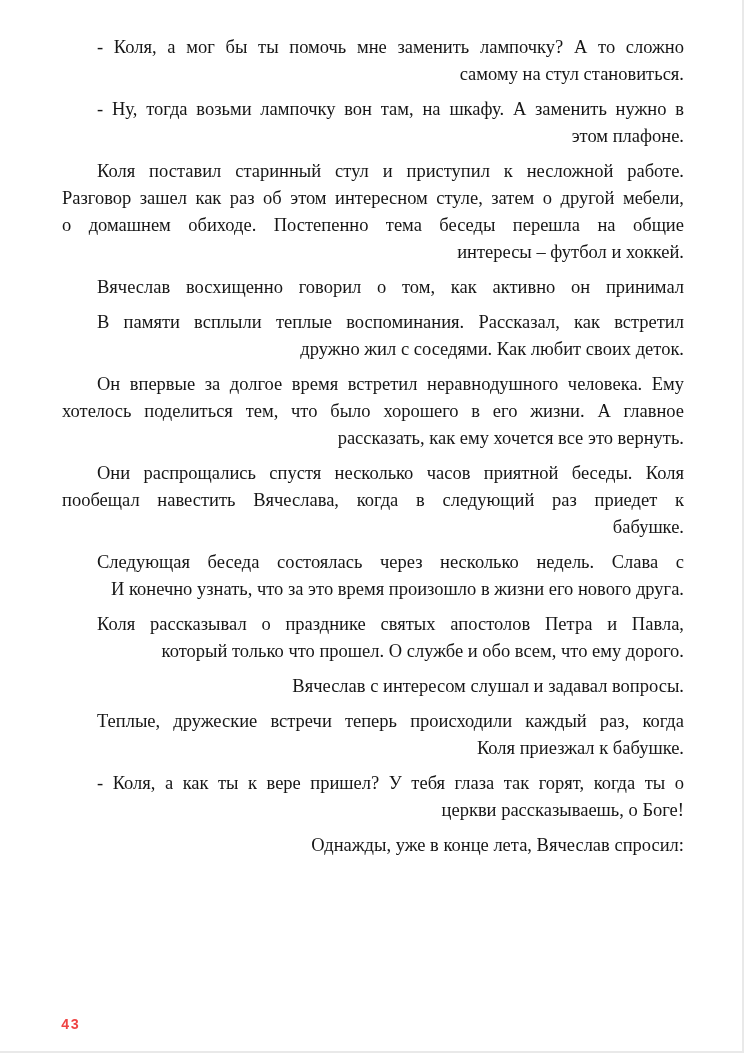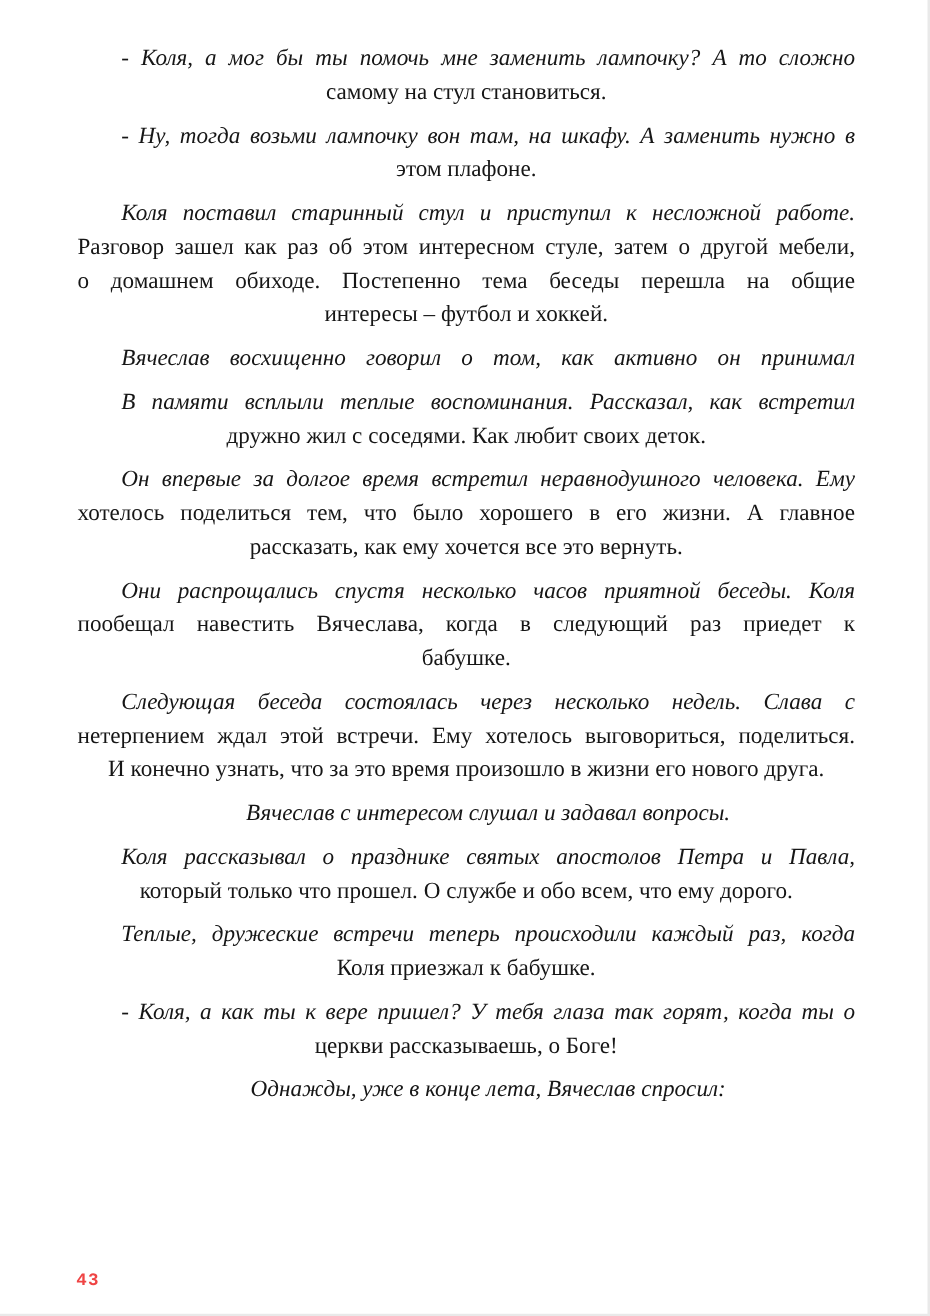--- a/index.html
+++ b/index.html
@@ -22,30 +22,29 @@
     left: 62px;
     right: 60px;
     top: 34px;
     font-size: 18.5px;
     line-height: 27px;
   }
   .para {
     margin: 0 0 8px 0;
   }
   .line {
-    text-align: center;
+    text-align: right;
     white-space: normal;
   }
   .line.just {
     text-align: justify;
     text-align-last: justify;
   }
   .line.first {
     text-indent: 35px;
-    font-style: italic;
   }
   .page-number {
     position: absolute;
     left: 61px;
     top: 1017px;
     font-family: "Liberation Mono", "DejaVu Sans Mono", monospace;
     font-weight: 700;
     font-size: 14px;
     color: #ef4444;
     letter-spacing: 1px;
@@ -82,29 +81,28 @@
         <div class="line just">хотелось поделиться тем, что было хорошего в его жизни. А главное</div>
         <div class="line">рассказать, как ему хочется все это вернуть.</div>
       </div>
       <div class="para">
         <div class="line first just">Они распрощались спустя несколько часов приятной беседы. Коля</div>
         <div class="line just">пообещал навестить Вячеслава, когда в следующий раз приедет к</div>
         <div class="line">бабушке.</div>
       </div>
       <div class="para">
         <div class="line first just">Следующая беседа состоялась через несколько недель. Слава с</div>
-        <div class="line just">нетерпением ждал этой встречи. Ему хотелось выговориться, поделиться.</div>
         <div class="line">И конечно узнать, что за это время произошло в жизни его нового друга.</div>
-      </div>
-      <div class="para">
-        <div class="line first">Вячеслав с интересом слушал и задавал вопросы.</div>
       </div>
       <div class="para">
         <div class="line first just">Коля рассказывал о празднике святых апостолов Петра и Павла,</div>
         <div class="line">который только что прошел. О службе и обо всем, что ему дорого.</div>
+      </div>
+      <div class="para">
+        <div class="line first">Вячеслав с интересом слушал и задавал вопросы.</div>
       </div>
       <div class="para">
         <div class="line first just">Теплые, дружеские встречи теперь происходили каждый раз, когда</div>
         <div class="line">Коля приезжал к бабушке.</div>
       </div>
       <div class="para">
         <div class="line first just">- Коля, а как ты к вере пришел? У тебя глаза так горят, когда ты о</div>
         <div class="line">церкви рассказываешь, о Боге!</div>
       </div>
       <div class="para">

